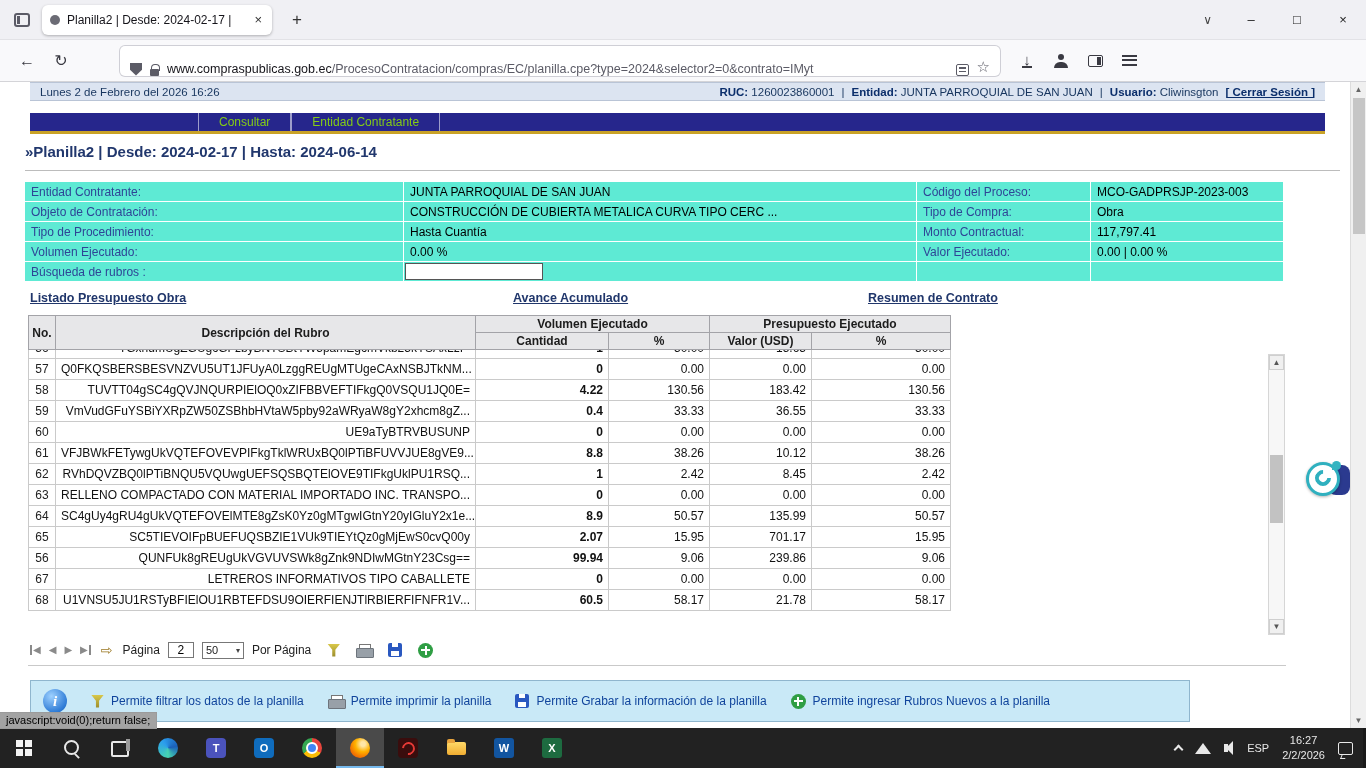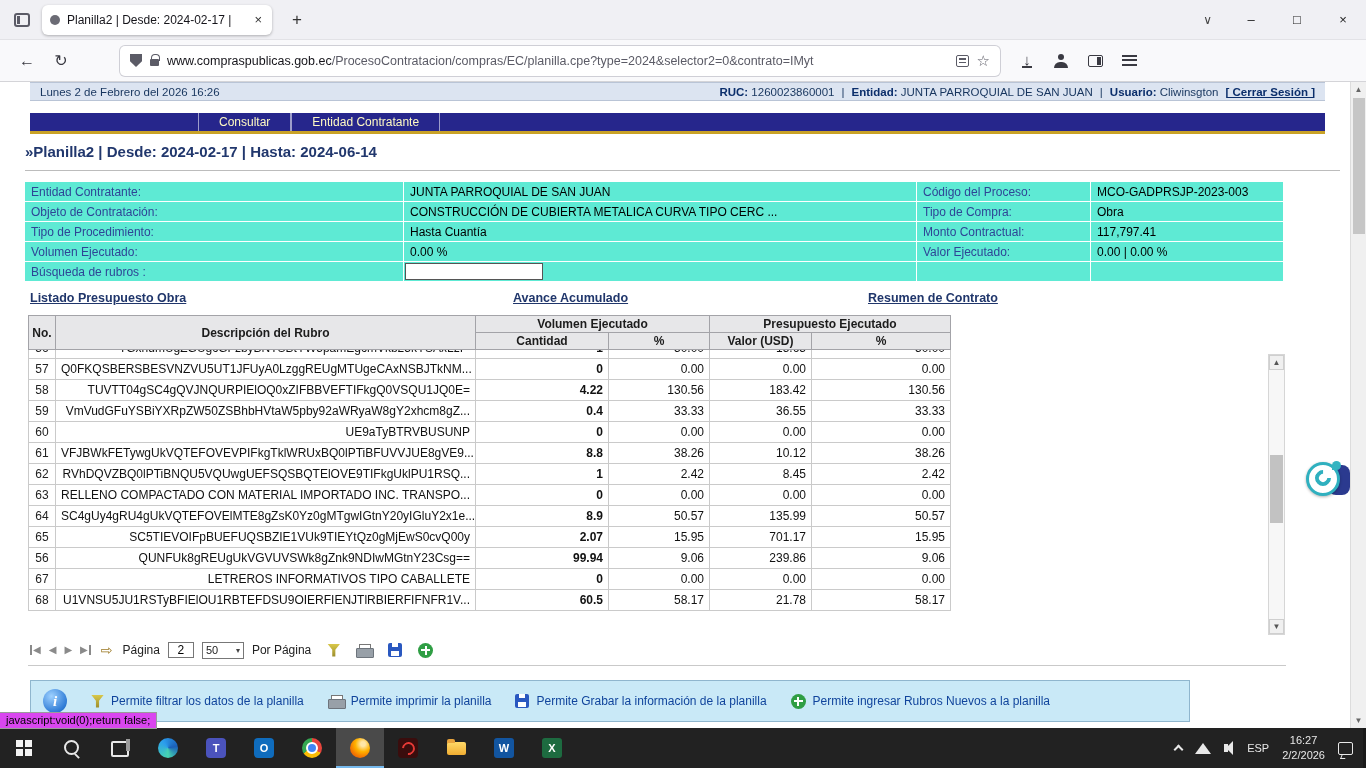--- a/index.html
+++ b/index.html
@@ -21,21 +21,21 @@
   .tabbar-spacer{flex:1}
   .tab-chevron{color:#444;font-size:12px;padding:0 16px}
   .winbtn{width:46px;height:40px;display:flex;align-items:center;justify-content:center;font-size:13px;color:#222}
 
   
   .urlbar{position:absolute;top:40px;left:0;right:0;height:42px;background:#f9f9fb;
           border-bottom:1px solid #d4d4d8;display:flex;align-items:center;padding:0 12px;gap:4px}
   .nav-ic{width:30px;height:30px;display:flex;align-items:center;justify-content:center;font-size:16px;
           color:#3a3a42;border-radius:4px}
   .url-field{flex:1;max-width:880px;height:30px;background:#fff;border-radius:5px;box-shadow:0 0 0 1px #cfcfd6;
-             display:flex;align-items:center;padding:0 10px;gap:8px;margin:0 8px 0 40px}
+             display:flex;align-items:flex-end;padding:0 10px;gap:8px;margin:0 8px 0 40px}
   .i-shield{width:12px;height:13px;background:#5b5b66;clip-path:polygon(0 0,100% 0,100% 55%,50% 100%,0 55%)}
   .i-lock{width:9px;height:7px;background:#5b5b66;border-radius:1px;position:relative;margin-top:4px;flex:none}
   .i-lock::before{content:"";position:absolute;left:1px;top:-5px;width:7px;height:6px;border:1.5px solid #5b5b66;
                   border-bottom:none;border-radius:4px 4px 0 0}
   .url-text{flex:1;font-size:12.5px;white-space:nowrap;overflow:hidden}
   .url-domain{color:#15141a}
   .url-path{color:#5b5b66}
   .i-reader{width:13px;height:12px;border:1.5px solid #5b5b66;border-radius:2px;position:relative;flex:none}
   .i-reader::after{content:"";position:absolute;left:2px;top:2px;right:2px;height:5px;
                    background:linear-gradient(#5b5b66 0 1.5px,transparent 1.5px 3.5px,#5b5b66 3.5px 5px)}
@@ -54,21 +54,21 @@
   .topbar{position:absolute;top:0;left:30px;right:41px;height:19px;background:#dce4f1;
           border-top:1px solid #b9c4d6;border-bottom:1px solid #b9c4d6;display:flex;align-items:center;
           font-size:11.5px;color:#17355e;padding:0 10px}
   .topbar b{font-weight:bold;color:#0b2e6b}
   .topbar-right{margin-left:auto;display:flex;gap:7px;align-items:center;white-space:nowrap}
   .logout{font-weight:bold;text-decoration:underline;color:#0b2e6b;cursor:pointer}
 
   .navbar{position:absolute;top:31px;left:30px;right:41px;height:21px;background:var(--navy,#26268c);
           border-bottom:3px solid var(--gold,#c9a227);display:flex;align-items:stretch}
   .navbar-lead{width:168px}
-  .nav-btn{padding:0 20px;color:#fef9c3;font-size:12px;display:flex;align-items:center;cursor:pointer;
+  .nav-btn{padding:0 20px;color:#84cc16;font-size:12px;display:flex;align-items:center;cursor:pointer;
            border-left:1px solid rgba(255,255,255,.55);border-right:1px solid rgba(255,255,255,.55)}
 
   .page-title{position:absolute;top:61px;left:25px;font-size:15px;font-weight:bold;color:var(--title-navy,#21376d)}
   .title-rule{position:absolute;top:88px;left:25px;right:26px;height:1px;background:#bcbcbc}
 
   .details,.details2{position:absolute;left:25px;width:1255px;display:grid;
           grid-template-columns:378px 512px 173px 192px;grid-auto-rows:19px;gap:1px;background:#fff}
   .details{top:100px}
   .details2{top:180px}
   .dcell{background:#5eead4;display:flex;align-items:center;padding:0 6px;overflow:hidden;white-space:nowrap}
@@ -133,21 +133,21 @@
   .pager-rule{position:absolute;top:583px;left:28px;right:80px;height:1px;background:#c9c9c9}
 
   .legend{position:absolute;top:598px;left:30px;width:1160px;height:42px;background:var(--legend-bg,#c9e9f7);
           border:1px solid #8fb6ce;display:flex;align-items:center;padding:0 12px;gap:24px}
   .legend-info{width:24px;height:24px;border-radius:50%;flex:none;
                background:radial-gradient(circle at 35% 30%,#9ed1ff,#2f7cd6 70%,#1a5cb0);
                color:#fff;font-family:"Liberation Serif",serif;font-style:italic;font-weight:bold;
                display:flex;align-items:center;justify-content:center;font-size:15px}
   .legend-item{display:flex;align-items:center;gap:7px;color:var(--link,#10449c);font-size:12px;white-space:nowrap}
 
-  .status-tip{position:absolute;left:0;top:630px;height:17px;background:#d946ef;border:1px solid #9b9b9b;border-left:none;
+  .status-tip{position:absolute;left:0;top:630px;height:17px;background:#a3a3a3;border:1px solid #9b9b9b;border-left:none;
               font-size:11px;color:#000;padding:1px 6px;z-index:6;white-space:nowrap}
 
   
   .page-scroll{position:absolute;top:82px;left:1350px;width:16px;height:646px;background:#f0f0f0;border-left:1px solid #dcdcdc}
   .ps-arrow{position:absolute;left:0;width:15px;text-align:center;font-size:8px;color:#666}
   .ps-up{top:3px}
   .ps-down{bottom:3px}
   .ps-thumb{position:absolute;top:16px;left:2px;width:12px;height:136px;background:#c6c6c6}
 
   .assist{position:absolute;top:462px;left:1306px;width:44px;height:36px;z-index:7;cursor:pointer}

